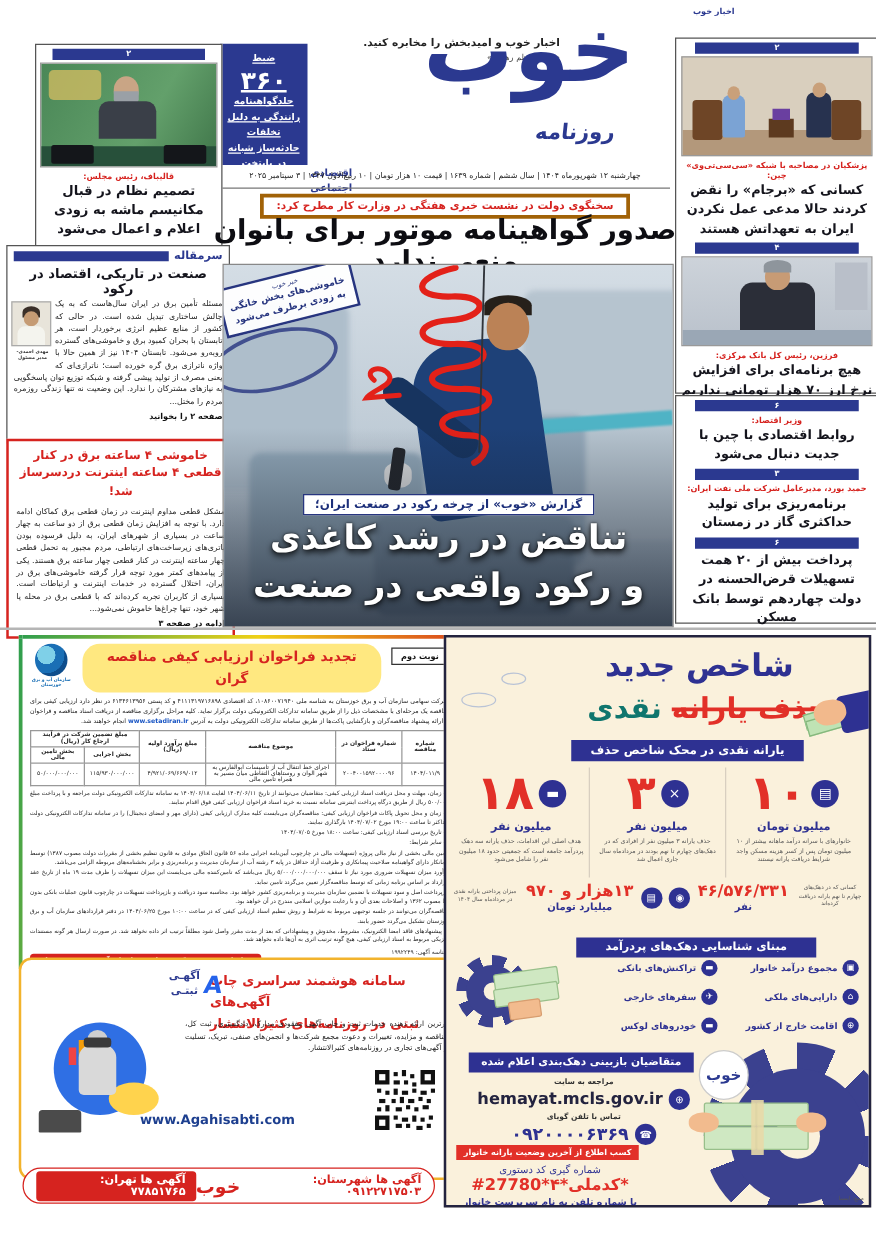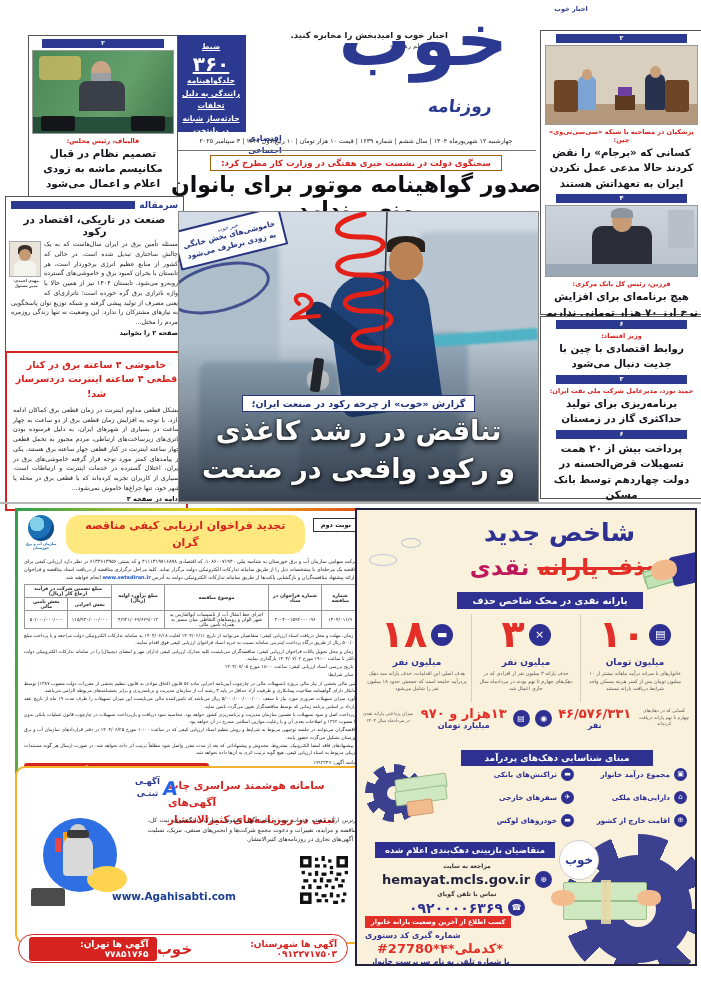--- a/index.html
+++ b/index.html
@@ -31,21 +31,21 @@
   .gh-head{left:58px;top:10px;width:20px;height:22px;background:#c9a585;border-radius:50% 50% 45% 45%;}
   .gh-beard{left:58px;top:22px;width:20px;height:12px;background:#9aa0a6;border-radius:0 0 45% 45%;}
   .gh-suit{left:46px;top:30px;width:46px;height:30px;background:#3a3f48;border-radius:8px 8px 0 0;}
   .gh-desk{left:0;bottom:0;width:100%;height:16px;background:#27503a;}
   .gh-mon{bottom:2px;width:34px;height:15px;background:#14161a;border-radius:2px;}
   .kick{font-size:6.5px;font-weight:bold;color:#d6231f;text-align:center;margin-top:3px;}
   .gh-hl{font-size:10.5px;font-weight:bold;color:#14141c;text-align:center;line-height:1.45;margin-top:1px;}
 
   
   .lead-kicker{left:176px;top:155px;width:360px;display:flex;justify-content:center;}
-  .lead-kicker span{border:1px solid #a16207;padding:2px 10px;font-size:8.5px;font-weight:bold;color:#d6231f;background:#fff;}
+  .lead-kicker span{border:3px solid #a16207;padding:2px 10px;font-size:8.5px;font-weight:bold;color:#d6231f;background:#fff;}
   .lead-hl{left:170px;top:172px;width:372px;font-size:22px;font-weight:900;color:#0d0d12;text-align:center;letter-spacing:-0.3px;}
 
   
   .ed-box{left:5px;top:196px;width:167px;height:151px;border:1px solid #555;padding:3px 5px;background:#fff;}
   .ed-head{display:flex;align-items:center;}
   .ed-label{color:#2b3990;font-weight:bold;font-size:9px;padding-left:4px;}
   .ed-bar{flex:1;height:8px;background:#2b3990;}
   .ed-title{font-size:10.5px;font-weight:900;color:#15151d;text-align:center;margin:3px 0 2px 0;}
   .ed-photo{float:left;width:30px;margin:2px 3px 1px 0;}
   .ed-photo .img{position:relative;width:30px;height:34px;background:#e8e4da;border:1px solid #aaa;overflow:hidden;}
@@ -156,21 +156,21 @@
   .a-body{position:absolute;right:8px;top:48px;width:210px;font-size:5.9px;line-height:1.65;text-align:justify;color:#222;}
   .a-url{position:absolute;left:92px;top:122px;width:130px;font-size:10.5px;font-weight:900;color:#1d3f8f;text-align:center;}
   .a-qr{position:absolute;right:18px;top:88px;width:48px;height:48px;}
 
   
   .subsidy{left:355px;top:508px;width:338px;height:454px;background:#faf1dc;border:2.5px solid #23233f;overflow:hidden;}
   .s-cloud{border:1.5px solid #b9c3d6;border-radius:50%;}
   .s-title1{right:60px;top:8px;font-size:25px;font-weight:900;color:#2e3192;}
   .s-title2{right:32px;top:44px;font-size:23px;font-weight:900;}
   .s-struck{color:#e23028;text-decoration:line-through;text-decoration-thickness:3px;}
-  .s-t2rest{color:#be185d;}
+  .s-t2rest{color:#0f766e;}
   .s-hand{right:-4px;top:42px;width:70px;height:44px;}
   .s-sleeve{position:absolute;right:-6px;top:2px;width:34px;height:30px;background:#2e3192;border-radius:4px;transform:rotate(-12deg);}
   .s-palm{position:absolute;right:22px;top:8px;width:26px;height:20px;background:#f2b98c;border-radius:45%;transform:rotate(-12deg);}
   .s-bill{position:absolute;width:40px;height:11px;background:#bfe3b4;border:1px solid #86b87d;transform:rotate(-16deg);}
   .s-banner{background:#2e3192;color:#fff;font-weight:900;text-align:center;}
   .s-banner1{right:52px;top:82px;width:186px;font-size:9.5px;line-height:17px;height:17px;}
   .s-stats{left:6px;top:104px;width:326px;height:88px;display:flex;}
   .s-col{flex:1;text-align:center;padding:0 4px;}
   .s-col + .s-col{border-right:1px solid #d8cfc0;}
   .s-numrow{display:flex;align-items:center;justify-content:center;gap:4px;}
@@ -197,21 +197,21 @@
   .s-citico{width: 13px;height:13px;border-radius:50%;background:#2e3192;color:#fff;font-size:7px;line-height:13px;text-align:center;flex:0 0 13px;}
   .s-critlbl{font-size:7.2px;font-weight:800;color:#2e3192;}
   .s-banner3{left:18px;top:332px;width:180px;font-size:8.5px;height:16px;line-height:16px;}
   .s-site{left:10px;top:352px;width:200px;text-align:center;}
   .s-sitelbl{font-size:6px;font-weight:bold;color:#333;}
   .s-siterow{display:flex;align-items:center;justify-content:center;gap:5px;margin-top:2px;}
   .s-url{font-size:13px;font-weight:900;color:#23233f;direction:ltr;}
   .s-phone{left:10px;top:380px;width:200px;text-align:center;}
   .s-phnum{font-size:14px;font-weight:900;color:#2e3192;direction:ltr;}
   .s-rednote{left:8px;top:406px;background:#e23028;color:#fff;font-size:6.5px;font-weight:bold;padding:2px 6px;}
-  .s-ussdlbl{left:8px;top:421px;width:150px;text-align:left;font-size:8px;font-weight:700;color:#2e3192;}
+  .s-ussdlbl{left:8px;top:421px;width:150px;text-align:center;font-size:8px;font-weight:400;color:#2e3192;}
   .s-ussd{left:8px;top:431px;width:150px;text-align:center;font-size:13px;font-weight:900;color:#e23028;direction:ltr;}
   .s-ussdnote{left:8px;top:447px;width:150px;text-align:center;font-size:7.5px;font-weight:800;color:#2e3192;}
   .s-biggear{right:-18px;bottom:-20px;width:150px;height:150px;}
   .s-bundle{right:46px;bottom:42px;width:86px;height:40px;}
   .s-bund{position:absolute;width:40px;height:17px;background:#cfe8c2;border:1px solid #98bf8a;border-radius:2px;}
   .s-strap{position:absolute;left:38px;top:-2px;width:10px;height:44px;background:#e8d9a8;opacity:.9;}
   .s-handl{position:absolute;left:-12px;top:8px;width:24px;height:16px;background:#f2bb8e;border-radius:45%;}
   .s-handr{position:absolute;right:-12px;top:8px;width:24px;height:16px;background:#f2bb8e;border-radius:45%;}
   .s-khoob{right:96px;bottom:84px;width:38px;height:38px;border-radius:50%;background:#fff;border:1px solid #ccc;
            text-align:center;line-height:38px;font-size:12px;font-weight:900;color:#2b3990;}

